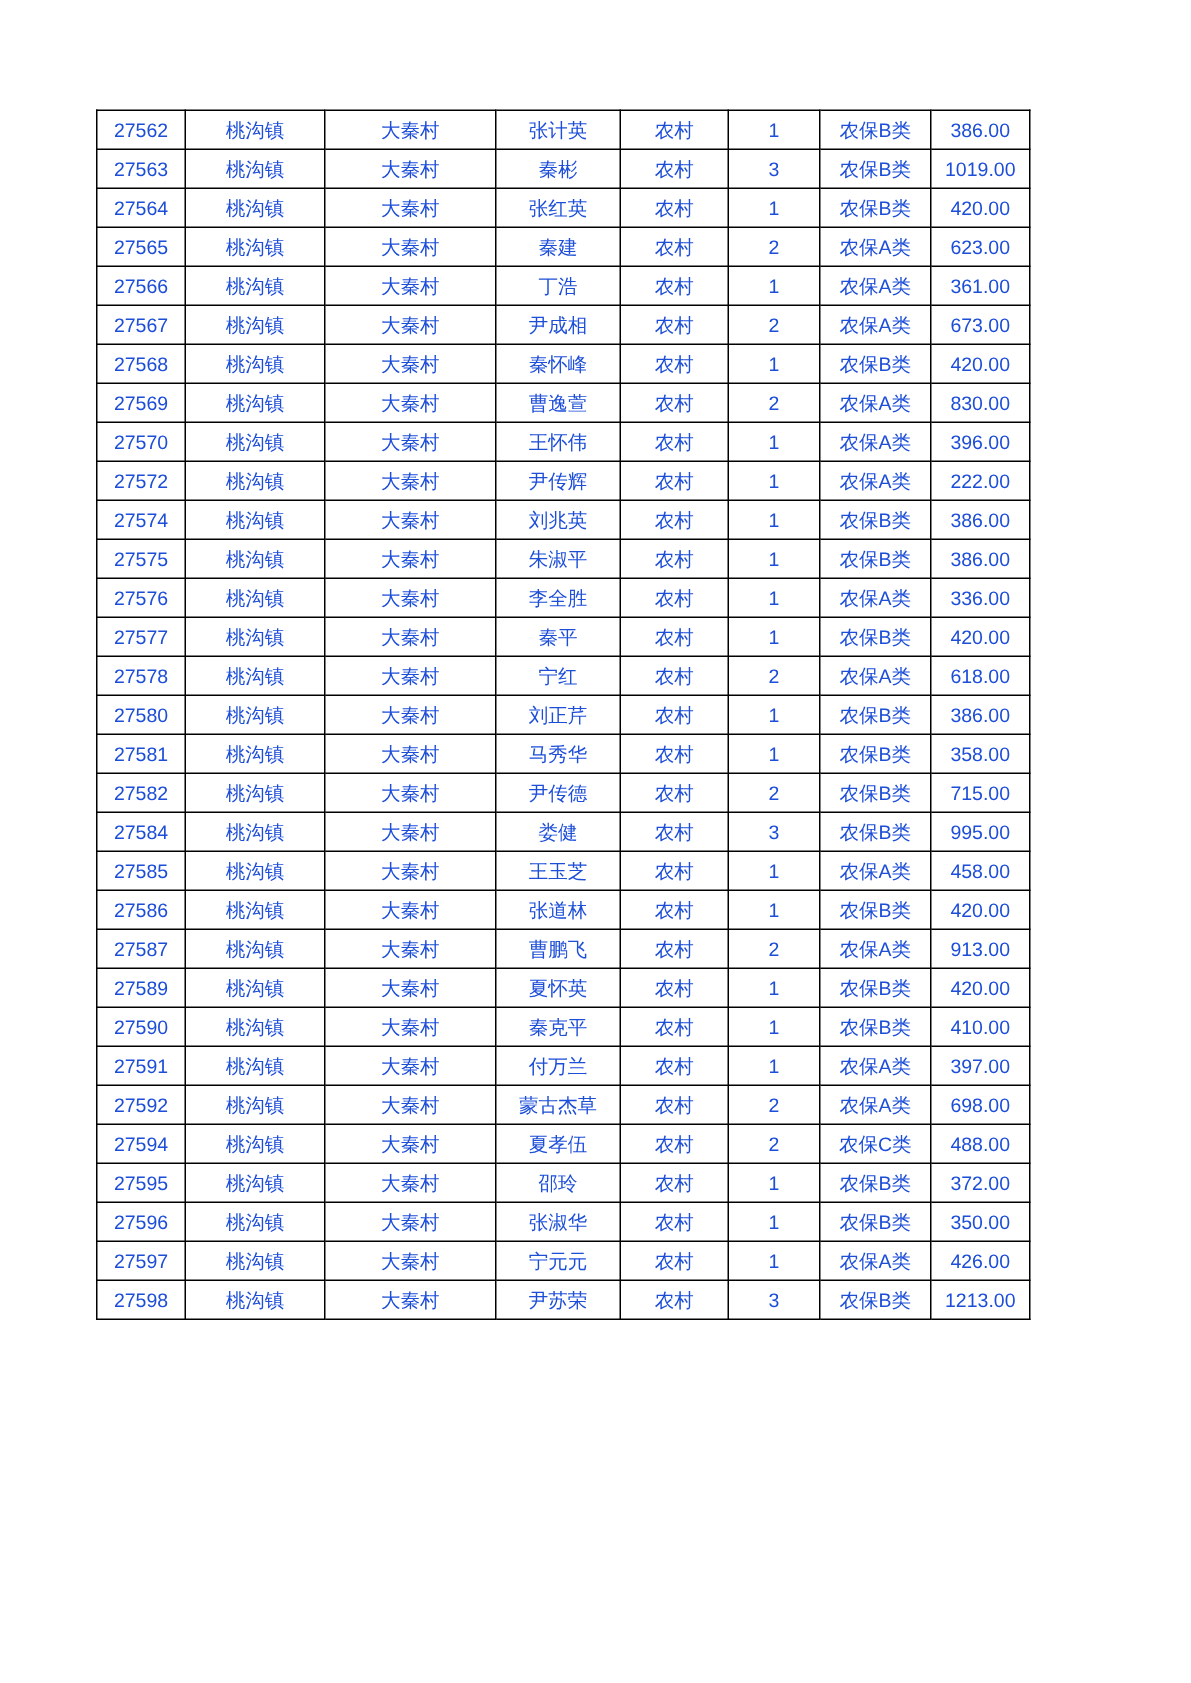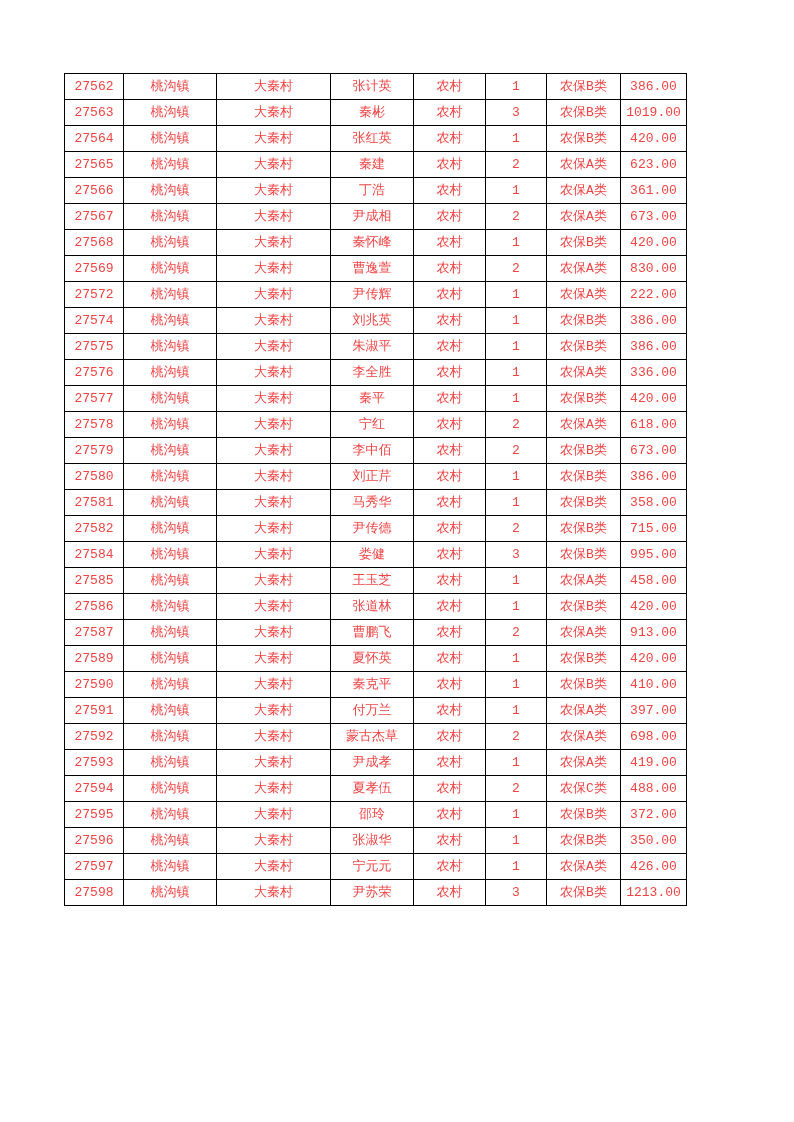--- a/index.html
+++ b/index.html
@@ -5,22 +5,22 @@
   html, body {
     margin: 0;
     padding: 0;
     background: #ffffff;
   }
   .page {
     position: relative;
     width: 794px;
     height: 1122px;
     background: #ffffff;
-    font-family: Liberation Mono, monospace;
-    color: #ef4444;
+    font-family: Liberation Sans, sans-serif;
+    color: #1d4ed8;
     overflow: hidden;
   }
   table.data-table {
     position: absolute;
     left: 64px;
     top: 73px;
     width: 622px;
     border-collapse: collapse;
     table-layout: fixed;
   }
@@ -127,20 +127,30 @@
           <td>27569</td>
           <td>桃沟镇</td>
           <td>大秦村</td>
           <td>曹逸萱</td>
           <td>农村</td>
           <td>2</td>
           <td>农保A类</td>
           <td>830.00</td>
         </tr>
         <tr>
+          <td>27570</td>
+          <td>桃沟镇</td>
+          <td>大秦村</td>
+          <td>王怀伟</td>
+          <td>农村</td>
+          <td>1</td>
+          <td>农保A类</td>
+          <td>396.00</td>
+        </tr>
+        <tr>
           <td>27572</td>
           <td>桃沟镇</td>
           <td>大秦村</td>
           <td>尹传辉</td>
           <td>农村</td>
           <td>1</td>
           <td>农保A类</td>
           <td>222.00</td>
         </tr>
         <tr>
@@ -187,30 +197,20 @@
           <td>27578</td>
           <td>桃沟镇</td>
           <td>大秦村</td>
           <td>宁红</td>
           <td>农村</td>
           <td>2</td>
           <td>农保A类</td>
           <td>618.00</td>
         </tr>
         <tr>
-          <td>27579</td>
-          <td>桃沟镇</td>
-          <td>大秦村</td>
-          <td>李中佰</td>
-          <td>农村</td>
-          <td>2</td>
-          <td>农保B类</td>
-          <td>673.00</td>
-        </tr>
-        <tr>
           <td>27580</td>
           <td>桃沟镇</td>
           <td>大秦村</td>
           <td>刘正芹</td>
           <td>农村</td>
           <td>1</td>
           <td>农保B类</td>
           <td>386.00</td>
         </tr>
         <tr>
@@ -305,30 +305,20 @@
         </tr>
         <tr>
           <td>27592</td>
           <td>桃沟镇</td>
           <td>大秦村</td>
           <td>蒙古杰草</td>
           <td>农村</td>
           <td>2</td>
           <td>农保A类</td>
           <td>698.00</td>
-        </tr>
-        <tr>
-          <td>27593</td>
-          <td>桃沟镇</td>
-          <td>大秦村</td>
-          <td>尹成孝</td>
-          <td>农村</td>
-          <td>1</td>
-          <td>农保A类</td>
-          <td>419.00</td>
         </tr>
         <tr>
           <td>27594</td>
           <td>桃沟镇</td>
           <td>大秦村</td>
           <td>夏孝伍</td>
           <td>农村</td>
           <td>2</td>
           <td>农保C类</td>
           <td>488.00</td>

